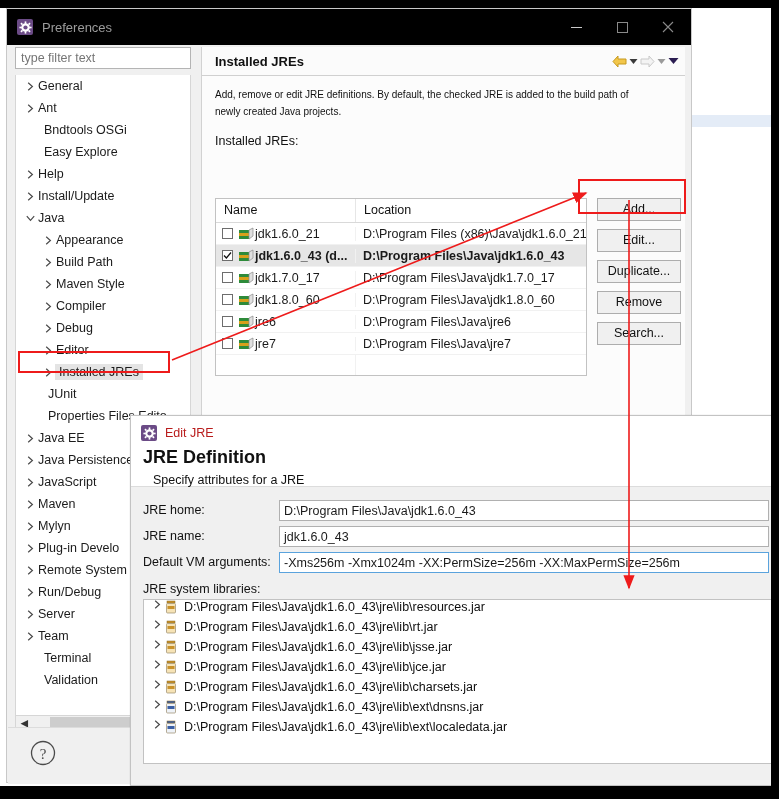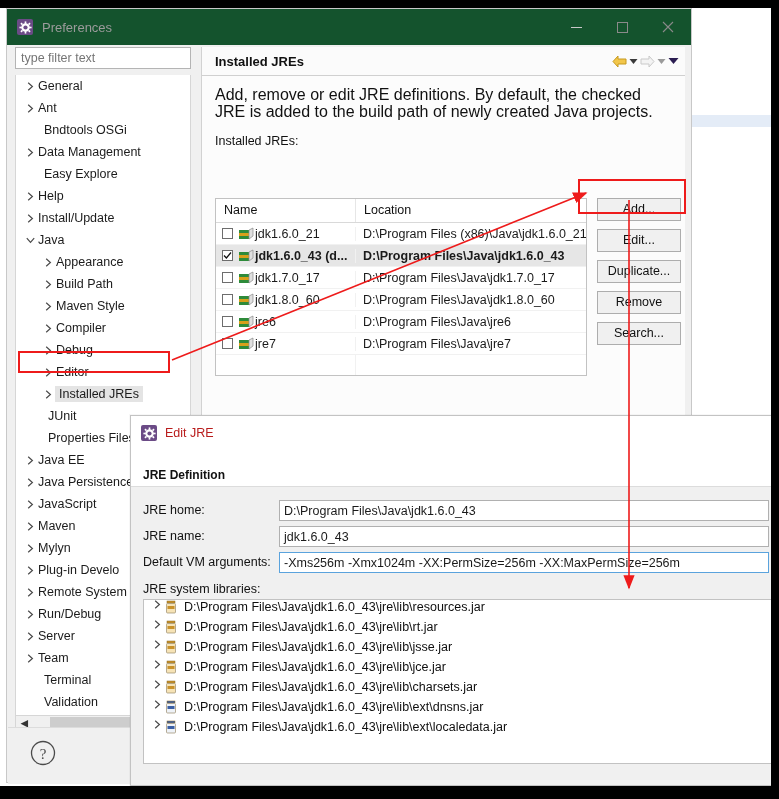--- a/index.html
+++ b/index.html
@@ -14,21 +14,21 @@
   
   .ide-bg{position:absolute;left:0;top:8px;width:779px;height:782px;background:#ffffff;}
   .ide-strip{position:absolute;left:690px;top:115px;width:89px;height:12px;background:#e4ecf7;}
 
   
   .prefs{
     position:absolute;left:6px;top:8px;width:686px;height:775px;
     background:#f0f0f0;border:1px solid #c8c8c8;box-sizing:border-box;
   }
   .prefs-title{
-    position:relative;height:36px;background:#14532d;
+    position:relative;height:36px;background:#000000;
     display:flex;align-items:center;padding-left:10px;
   }
   .prefs-ico{
     width:16px;height:16px;border-radius:2px;
     background:#6b4b86;display:flex;align-items:center;justify-content:center;
     flex:0 0 auto;
   }
   .prefs-ico svg{display:block;}
   .prefs-title-text{margin-left:9px;font-size:13px;color:#9b9b9b;}
   .wbtns{position:absolute;right:0;top:0;height:36px;display:flex;}
@@ -82,21 +82,21 @@
     background:#fcfcfc;border-left:1px solid #d2d2d2;box-sizing:border-box;
   }
   .pane-head{
     position:relative;height:28px;background:#fbfbfb;border-bottom:1px solid #d0d0d0;
     display:flex;align-items:center;
   }
   .pane-title{font-weight:bold;font-size:13px;margin-left:13px;color:#111;}
   .navbtns{position:absolute;right:6px;top:0;height:28px;display:flex;align-items:center;gap:2px;}
   .navbtns span{display:flex;align-items:center;justify-content:center;height:28px;}
   .pane-desc{
-    margin:10px 13px 0 13px;font-size:16px;line-height:17px;color:#111;width:440px;
+    margin:10px 13px 0 13px;font-size:10px;line-height:17px;color:#111;width:440px;
   }
   .jre-label{margin:14px 0 4px 13px;font-size:12.5px;color:#111;}
 
   
   .tbl{
     position:absolute;left:13px;top:151px;width:372px;height:178px;
     background:#fff;border:1px solid #c2c2c2;box-sizing:border-box;overflow:hidden;
   }
   .thead{display:flex;height:23px;border-bottom:1px solid #d9d9d9;background:#fff;}
   .th{font-size:12.5px;color:#111;padding-left:8px;line-height:23px;box-sizing:border-box;}
@@ -129,21 +129,21 @@
 
   
   .editjre{
     position:absolute;left:130px;top:415px;width:649px;height:371px;
     background:#f0f0f0;border:1px solid #c3c3c3;border-right:none;box-sizing:border-box;
     box-shadow:0 0 0 1px rgba(0,0,0,0.03);
   }
   .ej-head{background:#ffffff;height:70px;position:relative;border-bottom:1px solid #dcdcdc;}
   .ej-ttl{display:flex;align-items:center;padding:9px 0 0 10px;}
   .ej-ttl-text{margin-left:8px;font-size:12.5px;font-weight:normal;color:#b91c1c;}
-  .ej-h2{font-size:12px;font-weight:bold;margin:27px 0 0 12px;color:#111;}
+  .ej-h2{font-size:18px;font-weight:bold;margin:6px 0 0 12px;color:#111;}
   .ej-sub{font-size:12.5px;margin:5px 0 0 22px;color:#111;}
   .ej-body{position:relative;padding-top:10px;}
   .frow{display:flex;align-items:center;height:26px;margin:0 0 0 12px;}
   .flabel{font-size:12.5px;color:#111;width:136px;flex:0 0 136px;}
   .finput{
     height:21px;background:#fff;border:1px solid #b0b0b0;box-sizing:border-box;
     font-size:12.5px;padding:1px 4px;line-height:19px;width:490px;white-space:nowrap;overflow:hidden;
     font-family:"Liberation Sans", sans-serif;
   }
   .finput.focus{border:1px solid #5aa3dd;}
@@ -226,28 +226,20 @@
           <div class="t-row lvl1">
             <span class="t-arrow">
               <svg width="7" height="9" viewBox="0 0 7 9">
                 <path d="M1.2 0.8 L5.4 4.5 L1.2 8.2" fill="none" stroke="#4a4a4a" stroke-width="1.2"></path>
               </svg>
             </span>
             <span class="t-label">Ant</span>
           </div>
           <div class="t-row lvl1 lvl1-noarrow">
             <span class="t-label">Bndtools OSGi</span>
-          </div>
-          <div class="t-row lvl1">
-            <span class="t-arrow">
-              <svg width="7" height="9" viewBox="0 0 7 9">
-                <path d="M1.2 0.8 L5.4 4.5 L1.2 8.2" fill="none" stroke="#4a4a4a" stroke-width="1.2"></path>
-              </svg>
-            </span>
-            <span class="t-label">Data Management</span>
           </div>
           <div class="t-row lvl1 lvl1-noarrow">
             <span class="t-label">Easy Explore</span>
           </div>
           <div class="t-row lvl1">
             <span class="t-arrow">
               <svg width="7" height="9" viewBox="0 0 7 9">
                 <path d="M1.2 0.8 L5.4 4.5 L1.2 8.2" fill="none" stroke="#4a4a4a" stroke-width="1.2"></path>
               </svg>
             </span>
@@ -595,20 +587,21 @@
               <rect x="11.4" y="11.4" width="2.6" height="2" transform="rotate(45 12.7 12.4)"></rect>
               <rect x="11.4" y="2.6" width="2.6" height="2" transform="rotate(-45 12.7 3.6)"></rect>
               <rect x="2" y="11.4" width="2.6" height="2" transform="rotate(-45 3.3 12.4)"></rect>
             </g>
             <circle cx="8" cy="8" r="2.6" fill="#6b4b86"></circle>
           </svg>
         </span>
         <span class="ej-ttl-text">Edit JRE</span>
       </div>
       <div class="ej-h2">JRE Definition</div>
+      <div class="ej-sub">Specify attributes for a JRE</div>
     </div>
 
     <div class="ej-body">
       <div class="frow">
         <span class="flabel">JRE home:</span>
         <span class="finput">D:\Program Files\Java\jdk1.6.0_43</span>
       </div>
       <div class="frow">
         <span class="flabel">JRE name:</span>
         <span class="finput">jdk1.6.0_43</span>

